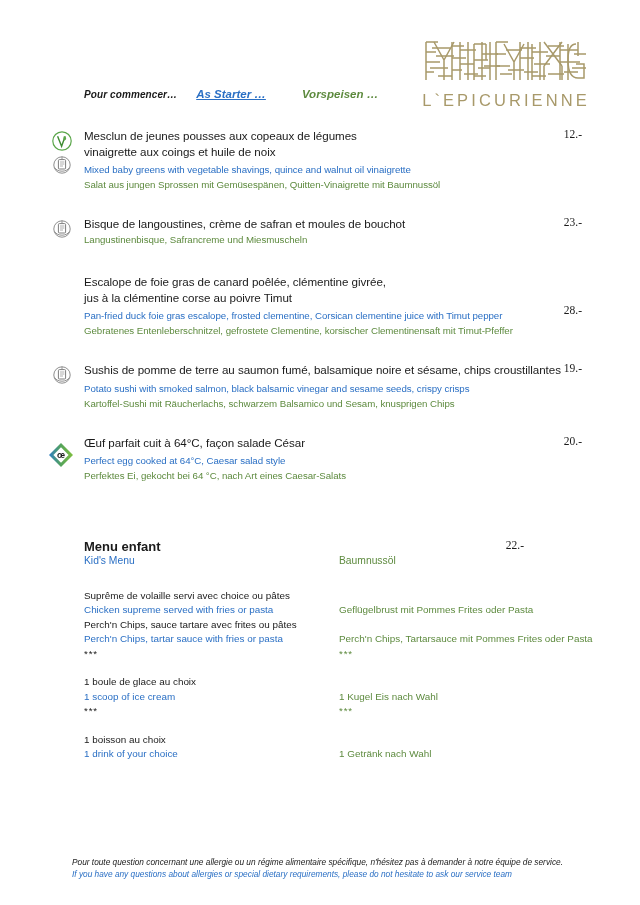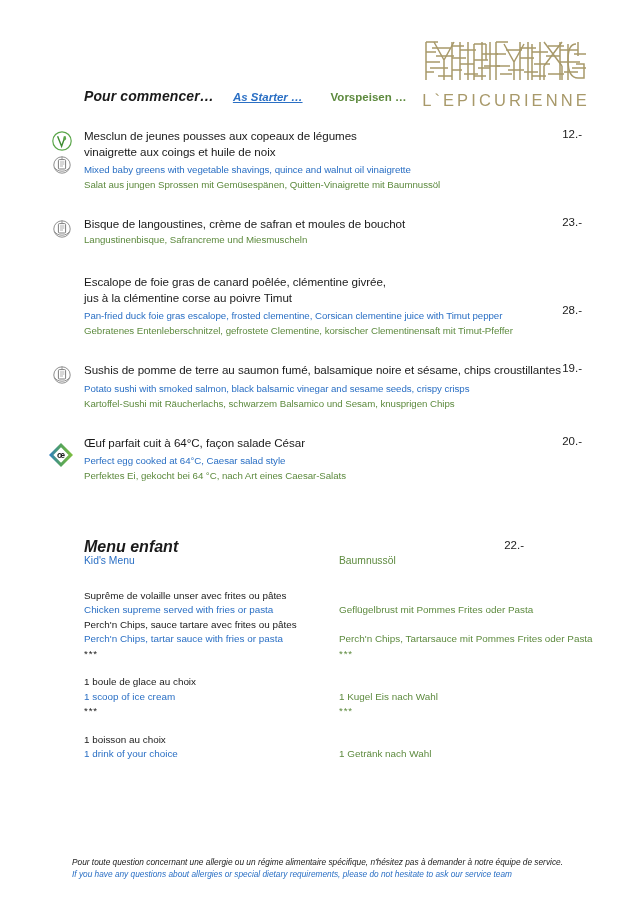--- a/index.html
+++ b/index.html
@@ -35,39 +35,40 @@
     left: 84px;
     top: 88px;
     display: flex;
     align-items: baseline;
     white-space: nowrap;
   }
 
   .sec-fr {
     font-style: italic;
     font-weight: bold;
-    font-size: 14px;
+    font-size: 10px;
     color: #1a1a1a;
     letter-spacing: .1px;
   }
 
   .sec-en {
     font-style: italic;
     font-weight: bold;
     font-size: 11.5px;
     color: #2a6fc4;
     margin-left: 19px;
     text-decoration: underline;
   }
 
   .sec-de {
+    font-style: italic;
     font-weight: bold;
     font-size: 11.5px;
     color: #5d8a3e;
-    margin-left: 28px;
+    margin-left: 36px;
   }
 
   
   .logo {
     position: absolute;
     right: 48px;
     top: 36px;
     width: 172px;
     text-align: center;
   }
@@ -121,21 +122,21 @@
   .item-body { position: relative; }
 
   .price {
     position: absolute;
     right: 0;
     top: 0;
     width: 54px;
     text-align: right;
     font-size: 11.5px;
     color: #1a1a1a;
-    font-family: Liberation Sans, sans-serif;
+    font-family: Liberation Serif, serif;
   }
 
   .line-fr {
     font-size: 11.6px;
     color: #1a1a1a;
     line-height: 15.5px;
     letter-spacing: -.05px;
   }
 
   .line-en {
@@ -159,25 +160,24 @@
     margin-top: 56px;
     padding-left: 84px;
     padding-right: 58px;
   }
 
   .kids-head {
     position: relative;
   }
 
   .kids-title-fr {
-    font-size: 16px;
+    font-size: 13px;
     font-weight: bold;
     color: #1a1a1a;
     line-height: 15px;
-    font-style: italic;
   }
 
   .kids-title-row {
     position: relative;
     height: 16px;
     margin-top: 1px;
   }
 
   .kids-title-en {
     position: absolute;
@@ -429,21 +429,21 @@
       <div class="kids-title-fr">Menu enfant</div>
       <div class="kids-title-row">
         <span class="kids-title-en">Kid's Menu</span>
         <span class="kids-title-de">Baumnussöl</span>
       </div>
     </div>
 
     <div class="kids-cols">
 
       <div class="kids-col-left">
-        <div class="k-fr">Suprême de volaille unser avec frites ou pâtes</div>
+        <div class="k-fr">Suprême de volaille servi avec choice ou pâtes</div>
         <div class="k-en">Chicken supreme served with fries or pasta</div>
         <div class="k-fr">Perch'n Chips, sauce tartare avec frites ou pâtes</div>
         <div class="k-en">Perch'n Chips, tartar sauce with fries or pasta</div>
         <div class="k-sep">***</div>
         <div class="k-gap"></div>
         <div class="k-fr">1 boule de glace au choix</div>
         <div class="k-en">1 scoop of ice cream</div>
         <div class="k-sep">***</div>
         <div class="k-gap"></div>
         <div class="k-fr">1 boisson au choix</div>

